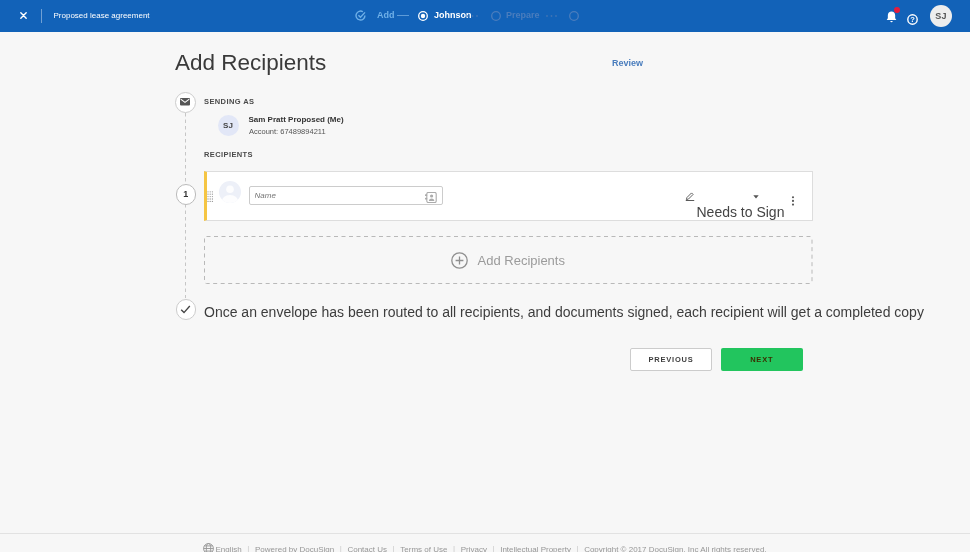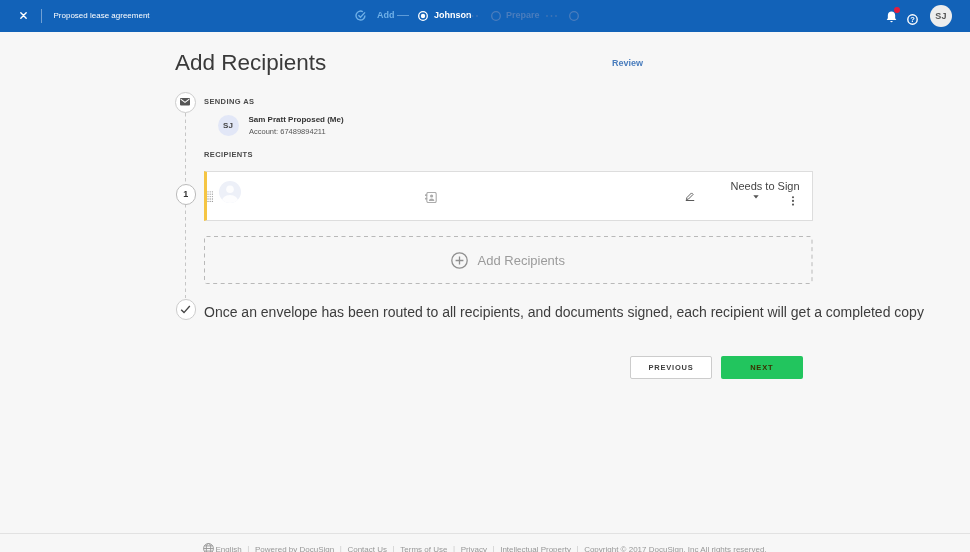--- a/index.html
+++ b/index.html
@@ -31,28 +31,28 @@
 .sname { position:absolute; left:248.5px; top:115px; font-size:8px; font-weight:bold; color:#333; }
 .sacct { position:absolute; left:249px; top:126.5px; font-size:7.5px; color:#555; }
 
 .recips { position:absolute; left:204px; top:150px; font-size:7.5px; font-weight:bold; color:#4a4a4a; letter-spacing:0.4px; }
 
 .card { position:absolute; left:203.5px; top:170.5px; width:609px; height:50px; background:#fff; border:1px solid #ddd; border-left:3px solid #f5c543; }
 .ph-av { position:absolute; left:12.7px; top:9.8px; width:22px; height:22px; border-radius:50%; background:#edf0f8; overflow:hidden; }
 .inp { position:absolute; top:14px; height:19px; background:#fff; border:1px solid #ccc; border-radius:2px; font-size:8px; font-style:italic; color:#a9adb2; padding:0 5px; font-family:"Liberation Sans",sans-serif; width:194px; }
 .inp-name { left:42px; }
 .inp-email { left:258px; }
-.nts { position:absolute; left:490px; top:8px; font-size:11px; color:#444;margin-left:34px; }
+.nts { position:absolute; left:490px; top:32px; font-size:14px; color:#444; }
 .vdots { position:absolute; left:584.5px; top:20.3px; }
 
 .addbox { position:absolute; left:203.5px; top:236px; width:608.5px; height:48px; display:flex; align-items:center; justify-content:center; color:#9b9b9b; font-size:13px; }
 .dashrect { position:absolute; left:0; top:0; }
 .copytext { position:absolute; left:204px; top:304px; font-size:14px; color:#3d3d3d; }
 
-.btn { position:absolute; top:356px; height:23px; font-family:"Liberation Sans",sans-serif; font-size:7.5px; font-weight:bold; letter-spacing:0.8px; border-radius:2px; text-align:center; }
+.btn { position:absolute; top:348px; height:23px; font-family:"Liberation Sans",sans-serif; font-size:7.5px; font-weight:bold; letter-spacing:0.8px; border-radius:2px; text-align:center; }
 .btn-prev { left:630px; width:82px; background:#fff; border:1px solid #ccc; color:#3d3d3d; line-height:21px; }
 .btn-next { left:720.5px; width:82.5px; background:#22c55e; border:none; color:#3b3000; line-height:23px; }
 
 
 .footline { position:absolute; left:0; top:533px; width:970px; height:1px; background:#e2e2e2; }
 .footer { position:absolute; left:200px; top:542.5px; font-size:8px; color:#979797; white-space:nowrap; }
 .footer span.sep { color:#c9c9c9; margin:0 5.6px; position:relative; top:0; }
 </style>
 </head>
 <body>
@@ -145,20 +145,21 @@
         <circle cx="5.4" cy="8" r="0.65"></circle>
         <circle cx="1" cy="10.4" r="0.65"></circle>
         <circle cx="3.2" cy="10.4" r="0.65"></circle>
         <circle cx="5.4" cy="10.4" r="0.65"></circle>
       </g>
     </svg>
   <div class="ph-av"><svg width="22" height="22" viewBox="0 0 22 22">
         <circle cx="11" cy="8.3" r="3.8" fill="#fdfdfe"></circle>
         <path d="M2.6 22c0-5 3.6-7.9 8.4-7.9s8.4 2.9 8.4 7.9z" fill="#fdfdfe"></path>
       </svg></div>
+  <input class="inp inp-name" placeholder="Name" style="">
   <svg style="position:absolute;left:218px;top:20.5px;" width="12" height="11" viewBox="0 0 12 11">
       <rect x="1.8" y="0.4" width="9.4" height="10.2" rx="1.6" fill="none" stroke="#ababab" stroke-width="1.1"></rect>
       <rect x="0" y="2.2" width="2.2" height="1.7" rx="0.5" fill="#ababab"></rect>
       <rect x="0" y="5.8" width="2.2" height="1.7" rx="0.5" fill="#ababab"></rect>
       <circle cx="6.6" cy="4" r="1.6" fill="#ababab"></circle>
       <path d="M3.9 8.9c0-1.5 1.1-2.4 2.7-2.4s2.7 0.9 2.7 2.4z" fill="#ababab"></path>
     </svg>
   <svg style="position:absolute;left:478.5px;top:19px;" width="10" height="10" viewBox="0 0 13 13">
       <path d="M2.5 8.5l6-6 2 2-6 6-2.7.7z" fill="none" stroke="#555" stroke-width="1.2"></path>
       <path d="M1 12.4h11" stroke="#555" stroke-width="1.3"></path>

